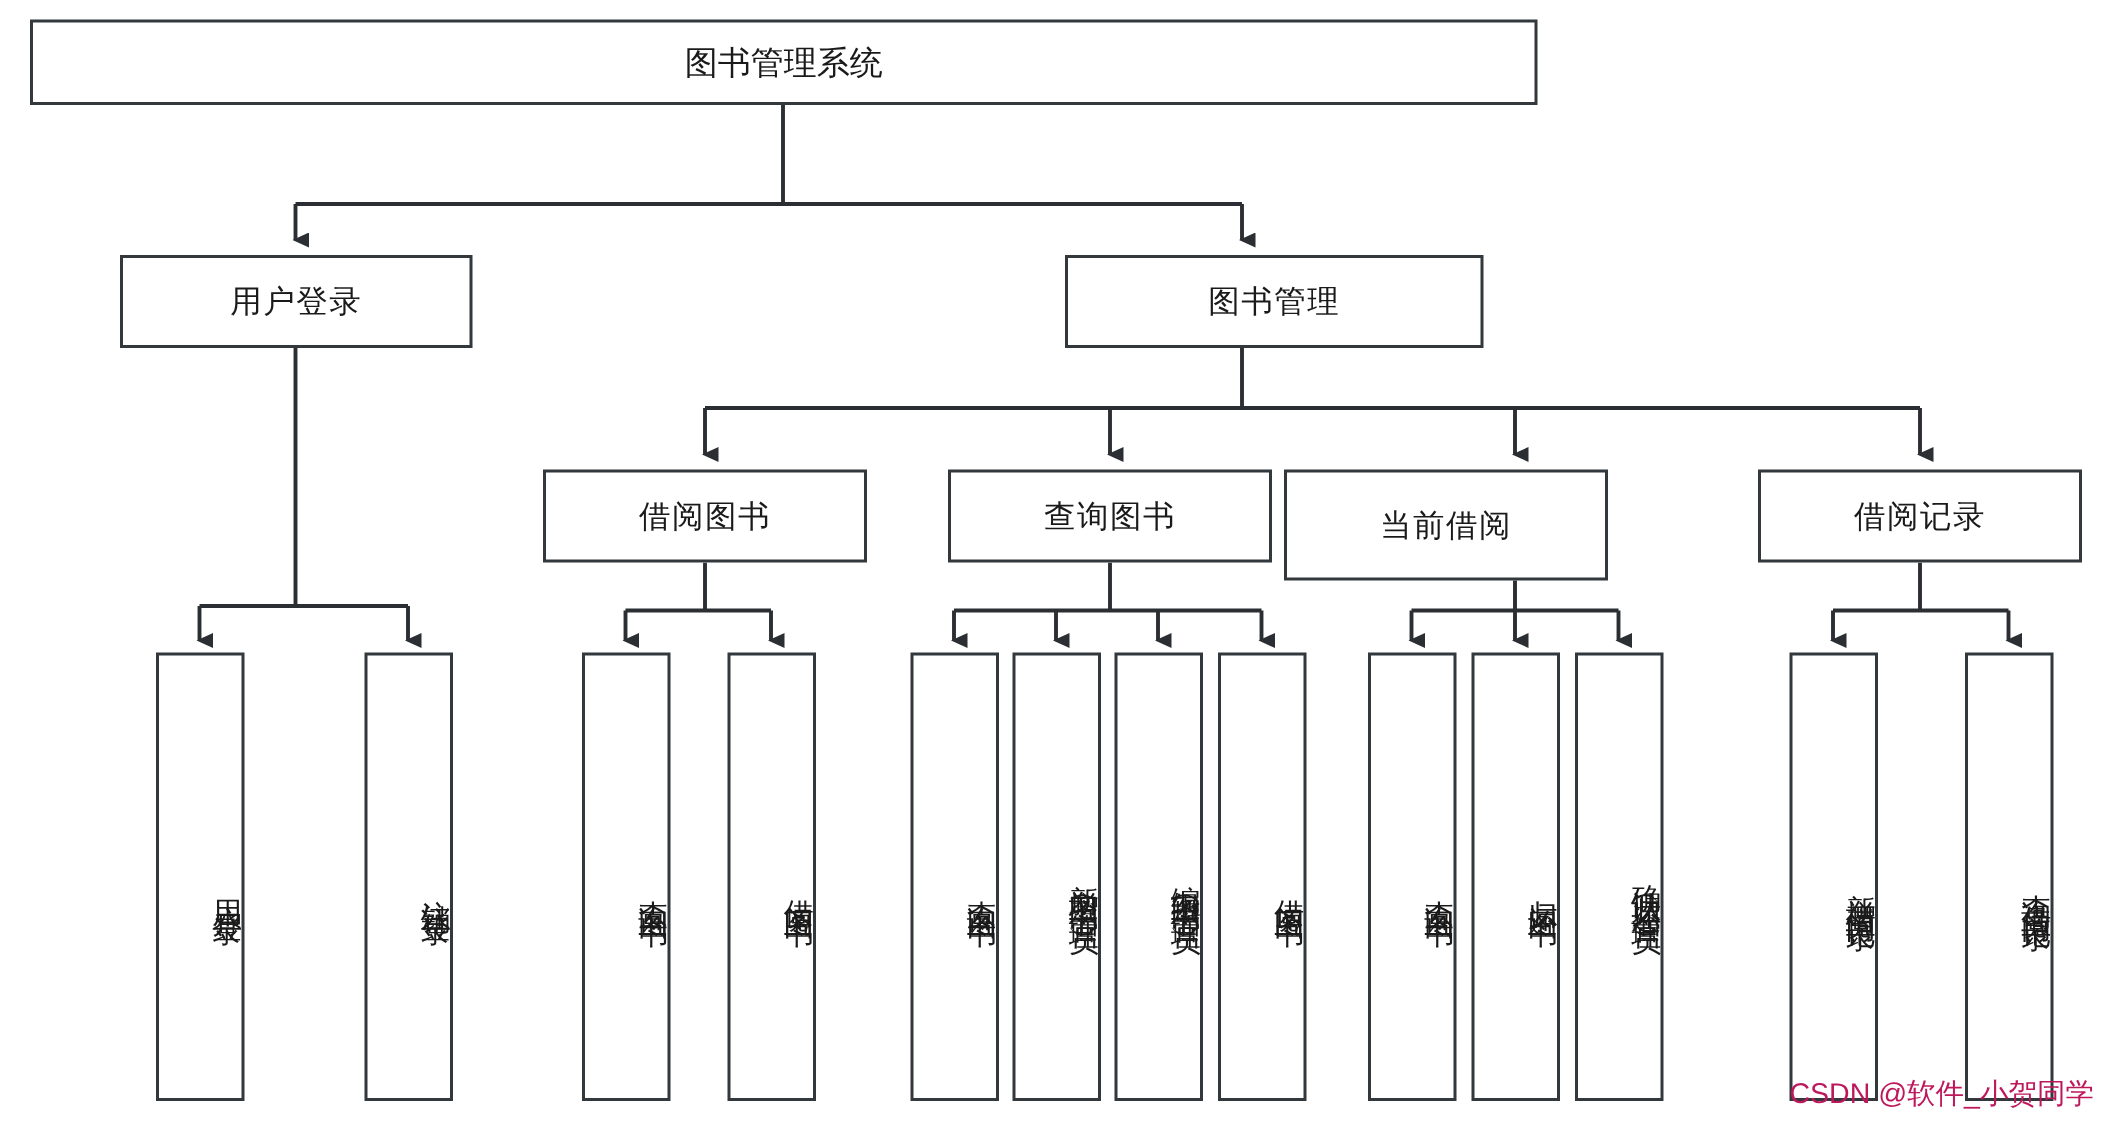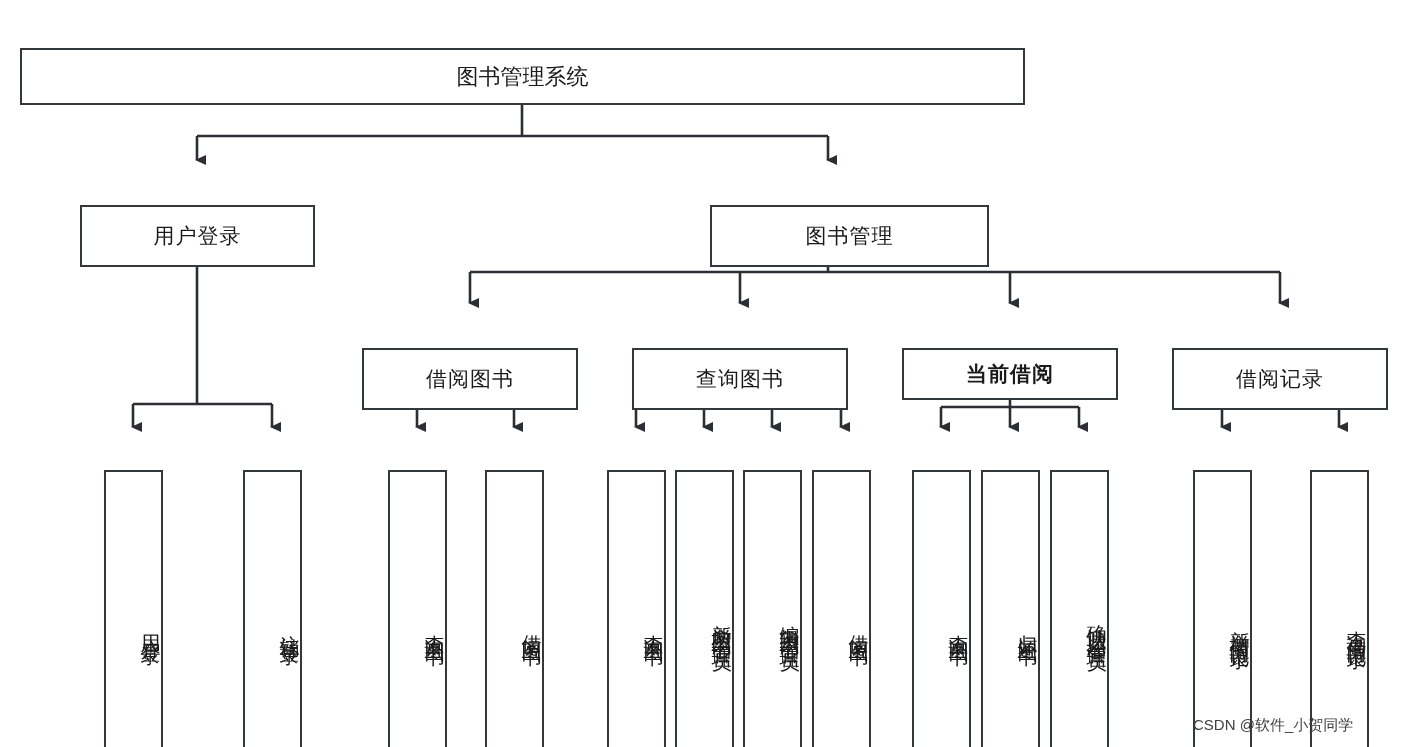--- a/index.html
+++ b/index.html
@@ -9,41 +9,40 @@
   svg.edges{position:absolute;left:0;top:0;width:1405px;height:747px;pointer-events:none;}
   .node{
     position:absolute;
     box-sizing:border-box;
     background:#ffffff;
     border:2px solid #33383d;
     display:flex;
     align-items:center;
     justify-content:center;
     color:#1a1a1a;
-    margin-top:35px;
   }
   .node.h{
     font-size:21px;
     letter-spacing:1px;
   }
   .node.root{font-size:22px;}
   .node.leaf{
     writing-mode:vertical-rl;
     text-orientation:upright;
     font-size:20px;
     letter-spacing:4px;
     padding-top:14px;
     align-items:flex-start;
     justify-content:center;
     line-height:1;
   }
   .watermark{
     position:absolute;
-    color:#404040;
-    font-size:15px;
+    color:#be185d;
+    font-size:19px;
     white-space:nowrap;
     letter-spacing:0px;
   }
 </style>
 </head>
 <body>
 
 <div id="canvas">
 
   <svg class="edges" viewBox="0 0 1405 747">
@@ -99,21 +98,21 @@
   <div class="node root" style="left:20px;top:13px;width:1005px;height:57px;">图书管理系统</div>
 
   <div class="node h" style="left:80px;top:170px;width:235px;height:62px;">用户登录</div>
 
   <div class="node h" style="left:710px;top:170px;width:279px;height:62px;">图书管理</div>
 
   <div class="node h" style="left:362px;top:313px;width:216px;height:62px;">借阅图书</div>
 
   <div class="node h" style="left:632px;top:313px;width:216px;height:62px;">查询图书</div>
 
-  <div class="node h" style="left:902px;top:313px;width:216px;height:52px;font-weight:bold;">当前借阅</div>
+  <div class="node h" style="left:856px;top:313px;width:216px;height:74px;">当前借阅</div>
 
   <div class="node h" style="left:1172px;top:313px;width:216px;height:62px;">借阅记录</div>
 
   <div class="node leaf" style="left:104px;top:435px;width:59px;height:299px;">用户登录</div>
 
   <div class="node leaf" style="left:243px;top:435px;width:59px;height:299px;">注销登录</div>
 
   <div class="node leaf" style="left:388px;top:435px;width:59px;height:299px;">查询图书</div>
 
   <div class="node leaf" style="left:485px;top:435px;width:59px;height:299px;">借阅图书</div>

